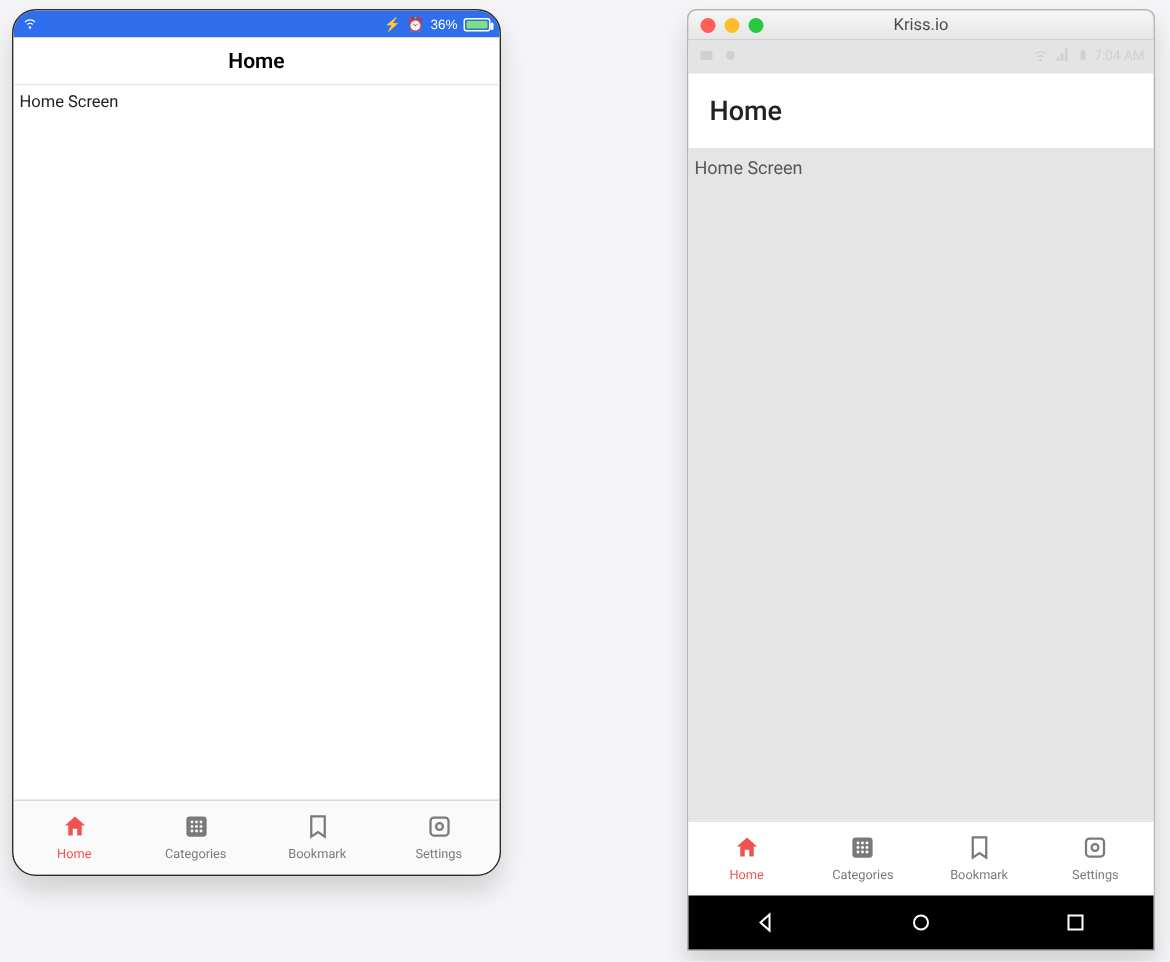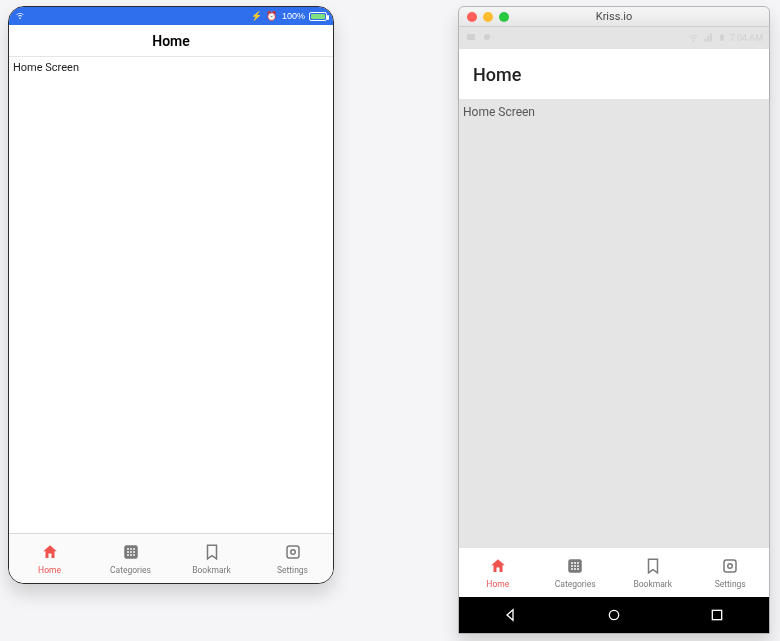--- a/index.html
+++ b/index.html
@@ -170,21 +170,21 @@
     <div class="left">
       <span>
         <svg viewBox="0 0 24 24" width="10" height="10" fill="#fff">
             <path d="M12 18a2 2 0 100 4 2 2 0 000-4zm-4.95-3.54a7 7 0 019.9 0l-1.41 1.41a5 5 0 00-7.07 0zM3.1 10.6a12.6 12.6 0 0117.8 0l-1.41 1.41a10.6 10.6 0 00-15 0z"></path>
           </svg>
       </span>
     </div>
     <div class="right">
       <span style="font-size:9px;">⚡</span>
       <span style="font-size:9px;">⏰</span>
-      <span>100%</span>
+      <span>36%</span>
       <span class="batt">
           <span class="fill"></span>
         </span>
     </div>
   </div>
   <div class="ios-header">
     <span>Home</span>
   </div>
   <div class="ios-body">
     <span>Home Screen</span>

